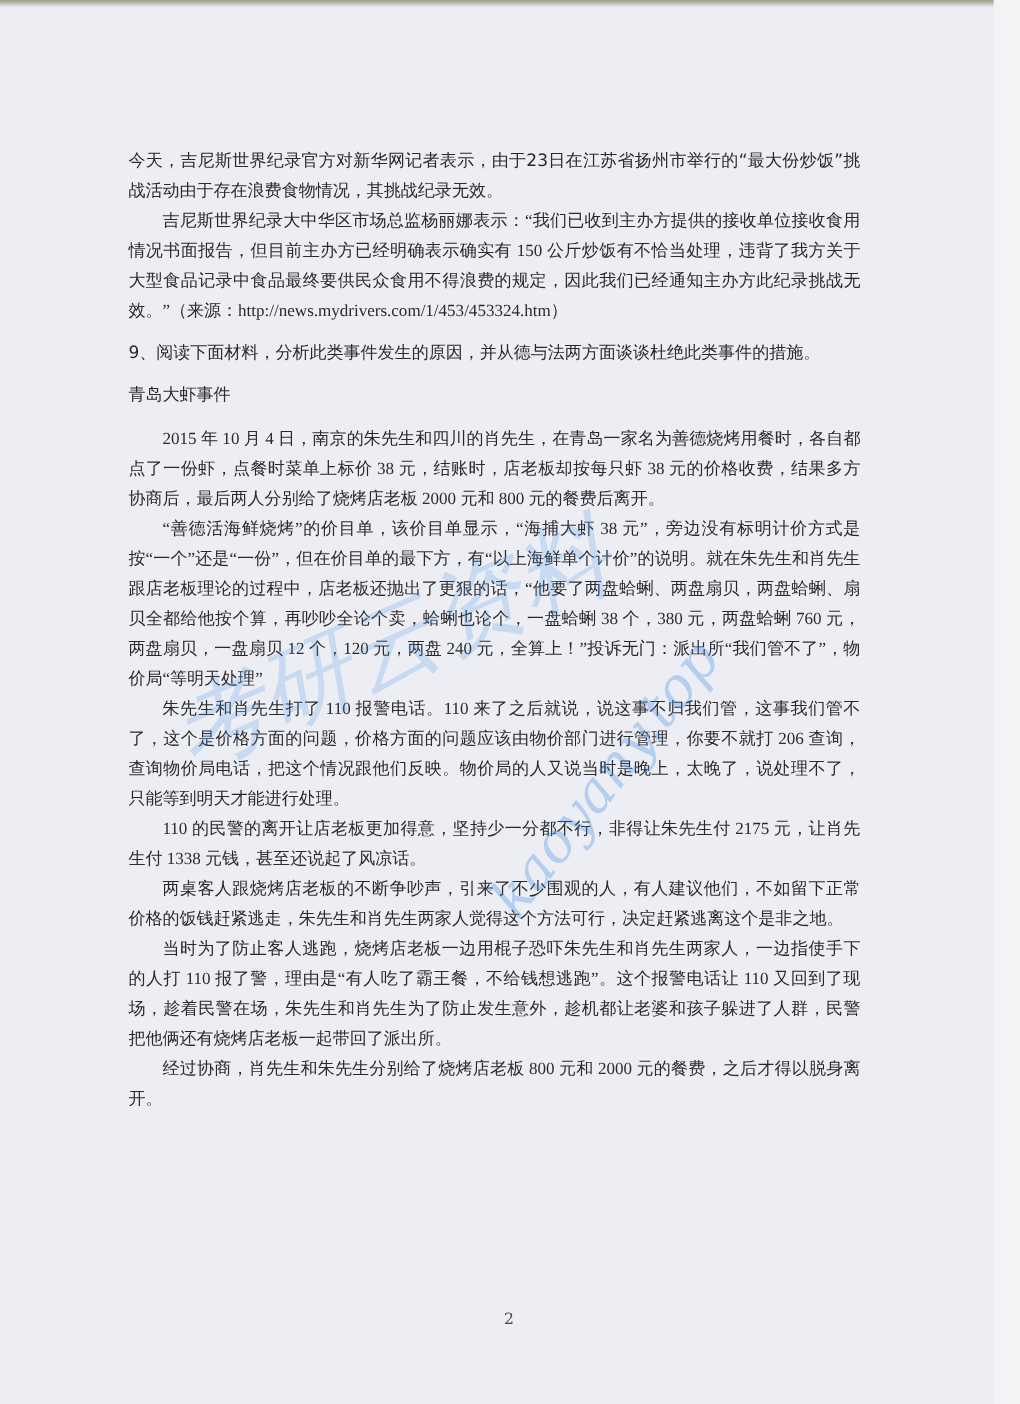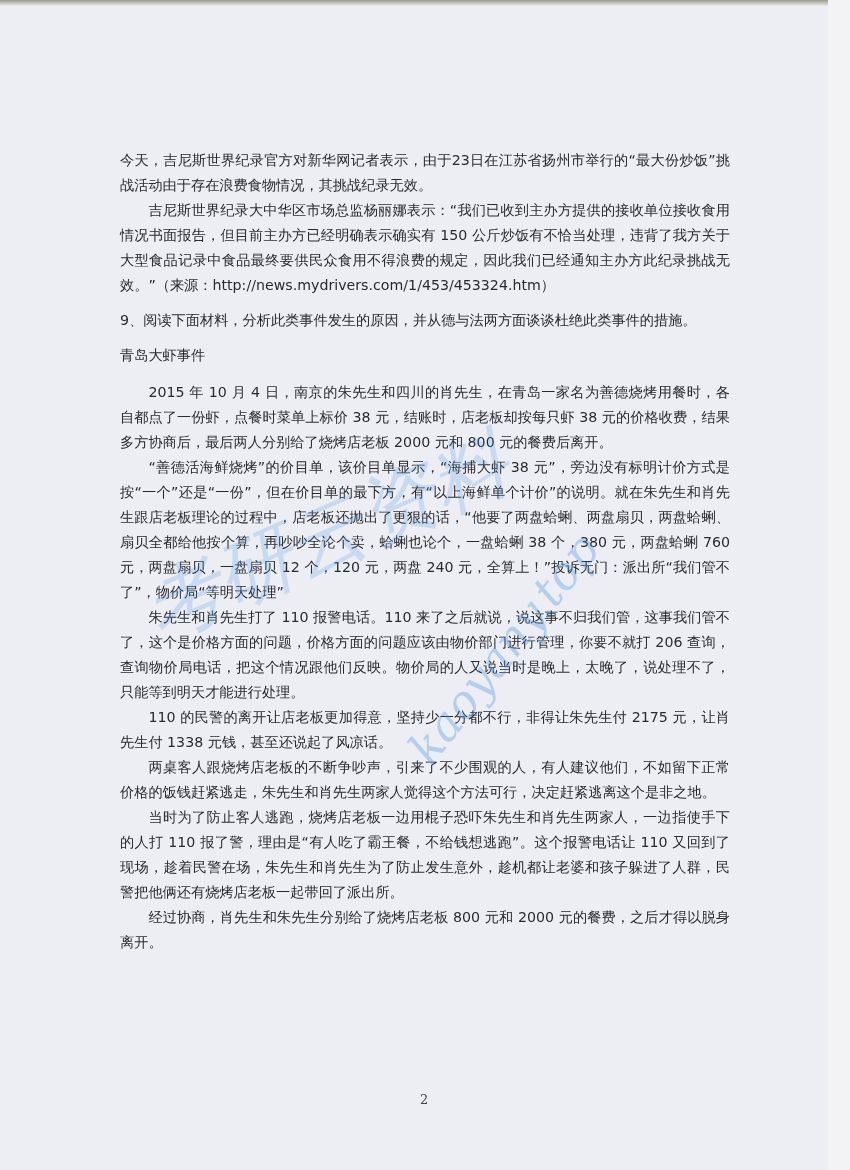--- a/index.html
+++ b/index.html
@@ -4,23 +4,23 @@
 <style>
   html, body { margin:0; padding:0; }
   body {
     width:850px; height:1170px; position:relative; overflow:hidden;
     background:#eceef3;
     font-family:"DejaVu Sans", "Liberation Sans", sans-serif;
     color:#2a2a2e;
   }
   .page-edge-top { position:absolute; left:0; top:0; width:850px; height:6px; background:linear-gradient(#9a9a88,#e9eaee); }
   .page-edge-right { position:absolute; right:0; top:0; width:22px; height:1170px; background:#f3f3f5; }
-  .content { position:absolute; left:120px; top:122px; width:610px; font-size:14.2px;margin-top:26px; }
+  .content { position:absolute; left:107px; top:122px; width:610px; font-size:14.2px; }
   .p { margin:0; line-height:25px; text-align:justify; }
-  .indent { text-indent:2em; }
+  .indent { text-indent:2em;font-family:Liberation Serif, serif; }
   .gap-top { margin-top:10px; }
   .title { text-align:left; margin:10px 0 12px 0; line-height:25px; }
   .page-number { position:absolute; left:420px; top:1092px; font-size:13px; font-family:"DejaVu Serif", serif; color:#444; }
   .watermark {
     position:absolute; pointer-events:none; color:rgba(60,140,230,0.32);
     font-family:"DejaVu Serif", serif; font-style:italic; white-space:nowrap;
   }
   .wm-url { left:440px; top:720px; font-size:46px; transform:rotate(-52deg); transform-origin:left bottom; }
   .wm-hand { left:170px; top:560px; font-size:78px; transform:rotate(-24deg); transform-origin:left bottom; color:rgba(70,150,235,0.22); }
 </style>

